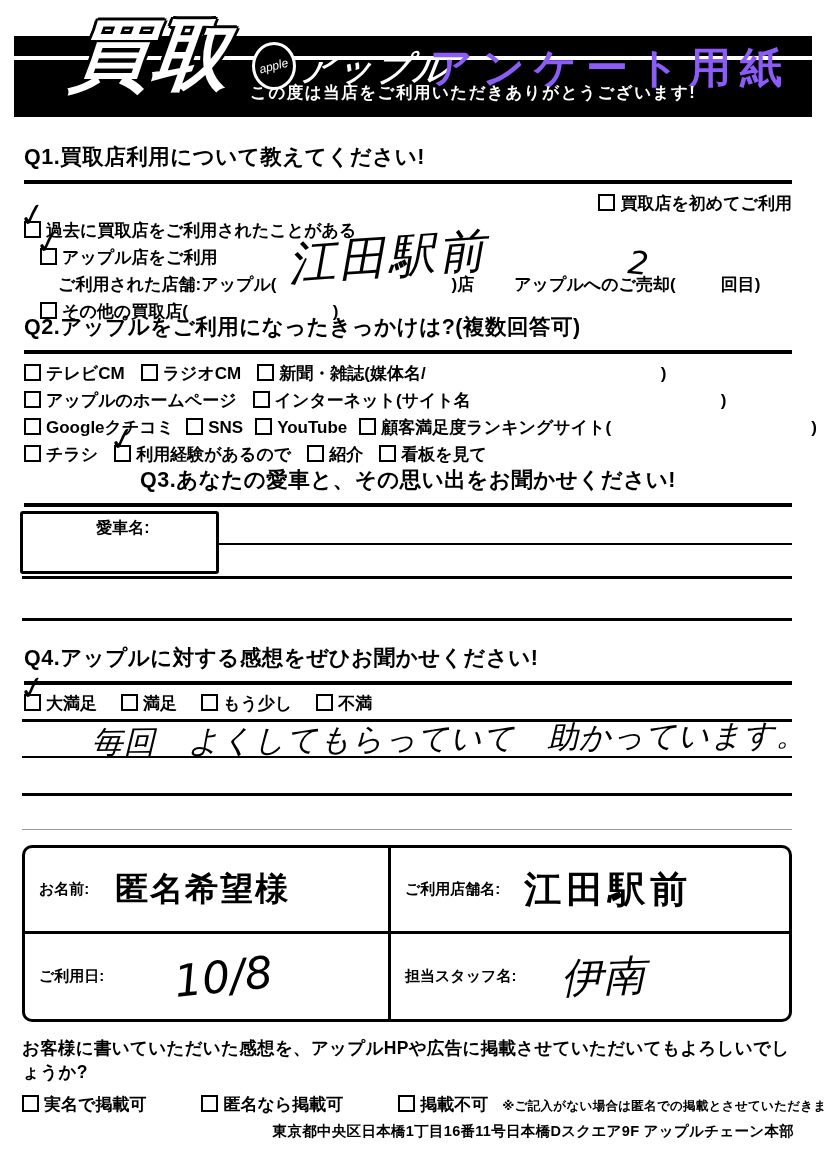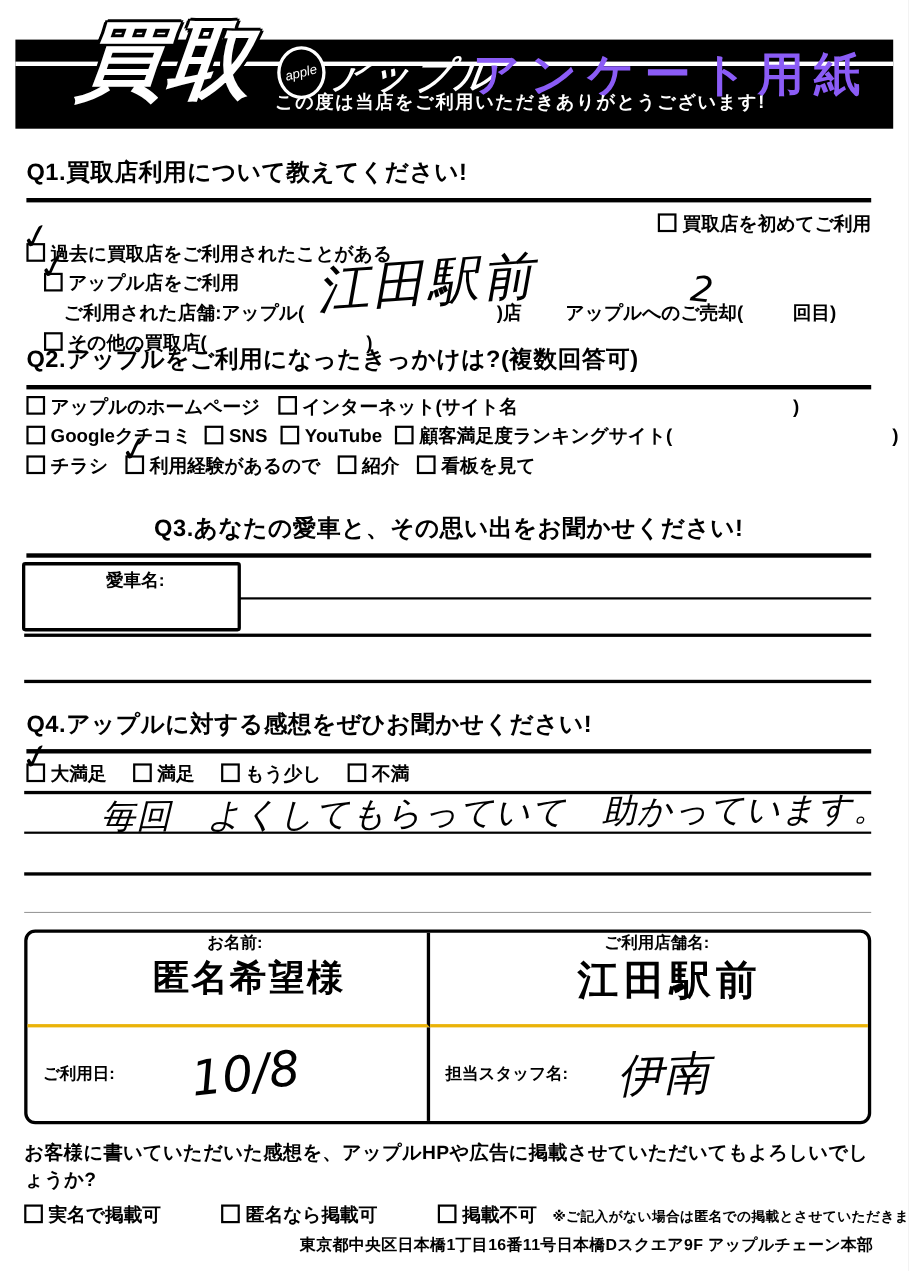--- a/index.html
+++ b/index.html
@@ -50,21 +50,21 @@
   .q4-l2{top:41px;border-top:2.5px solid #000;}
   .q4-l3{top:78px;border-top:3.5px solid #000;}
   .q4-l4{top:114px;border-top:1px solid #9a9a9a;}
   .hw-comment{position:absolute;left:68px;top:3px;font-size:31px;letter-spacing:1px;
               transform:rotate(-.6deg);white-space:nowrap;z-index:2;}
   
   .info{position:absolute;left:22px;top:845px;width:770px;height:177px;border:3.5px solid #000;
         border-radius:10px;display:grid;grid-template-columns:366px 1fr;grid-template-rows:86px 1fr;
         box-sizing:border-box;background:#fff;}
   .cell{display:flex;align-items:center;padding-left:14px;overflow:hidden;}
-  .cell.b-r{border-right:3px solid #000;} .cell.b-b{border-bottom:3px solid #eab308;flex-direction:column;}
+  .cell.b-r{border-right:3px solid #000;} .cell.b-b{border-bottom:3px solid #000000;}
   .cell .lbl{font-size:15px;flex:none;}
   .v-name{font-size:33px;margin-left:26px;letter-spacing:2px;}
   .v-store{font-size:37px;margin-left:24px;letter-spacing:5px;}
   .v-date{font-size:44px;margin-left:70px;transform:rotate(-6deg);}
   .v-staff{font-size:42px;margin-left:45px;transform:rotate(-2deg);}
   
   .footer{position:absolute;left:22px;top:1036px;width:772px;}
   .f-q{font-size:17.5px;letter-spacing:.3px;}
   .f-row{margin-top:9px;font-size:17px;white-space:nowrap;}
   .gap55{display:inline-block;width:55px;}
@@ -103,20 +103,23 @@
     </div>
     <div class="row ind1">
       <span class="cb"></span><span>その他の買取店(</span><span class="sp145"></span><span>)</span>
     </div>
     <div class="hand hw-store">江田駅前</div>
     <div class="hand hw-count">2</div>
   </div>
 
   <div class="sect" style="top:312px;">
     <h2>Q2.アップルをご利用になったきっかけは?(複数回答可)</h2>
+    <div class="row" style="margin-top:9px;">
+      <span class="cb"></span><span>テレビCM</span><span class="gap16"></span><span class="cb"></span><span>ラジオCM</span><span class="gap16"></span><span class="cb"></span><span>新聞・雑誌(媒体名/</span><span class="sp235"></span><span>)</span>
+    </div>
     <div class="row">
       <span class="cb"></span><span>アップルのホームページ</span><span class="gap16"></span><span class="cb"></span><span>インターネット(サイト名</span><span class="sp250"></span><span>)</span>
     </div>
     <div class="row">
       <span class="cb"></span><span>Googleクチコミ</span><span class="gap12"></span><span class="cb"></span><span>SNS</span><span class="gap12"></span><span class="cb"></span><span>YouTube</span><span class="gap12"></span><span class="cb"></span><span>顧客満足度ランキングサイト(</span><span class="sp200"></span><span>)</span>
     </div>
     <div class="row">
       <span class="cb"></span><span>チラシ</span><span class="gap16"></span><span class="cb"><span class="check">✓</span></span><span>利用経験があるので</span><span class="gap16"></span><span class="cb"></span><span>紹介</span><span class="gap16"></span><span class="cb"></span><span>看板を見て</span>
     </div>
   </div>

